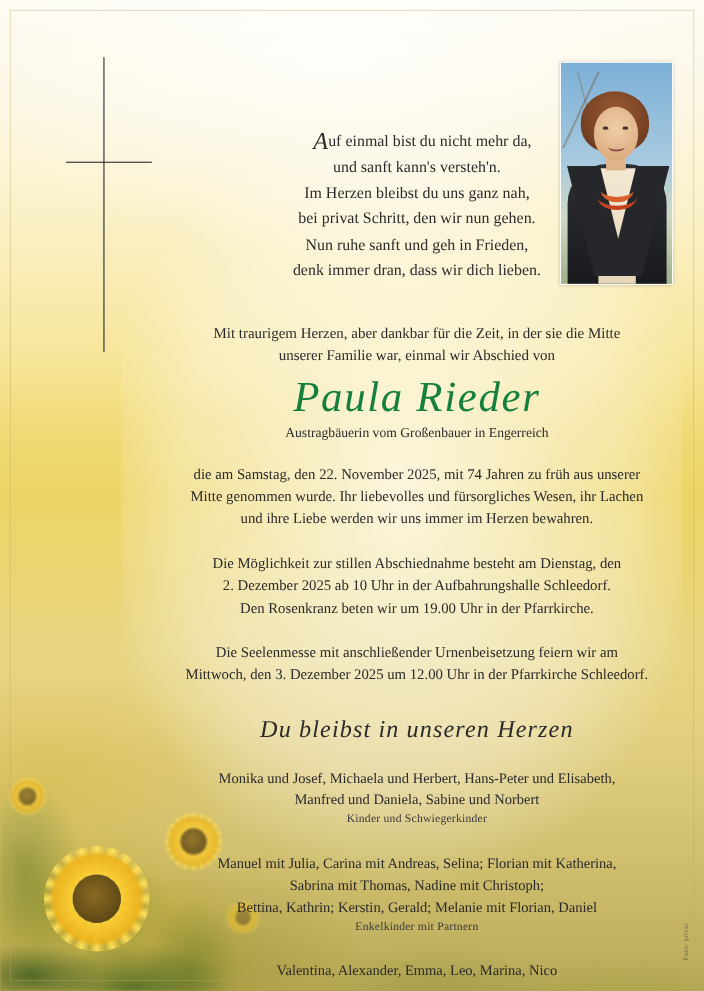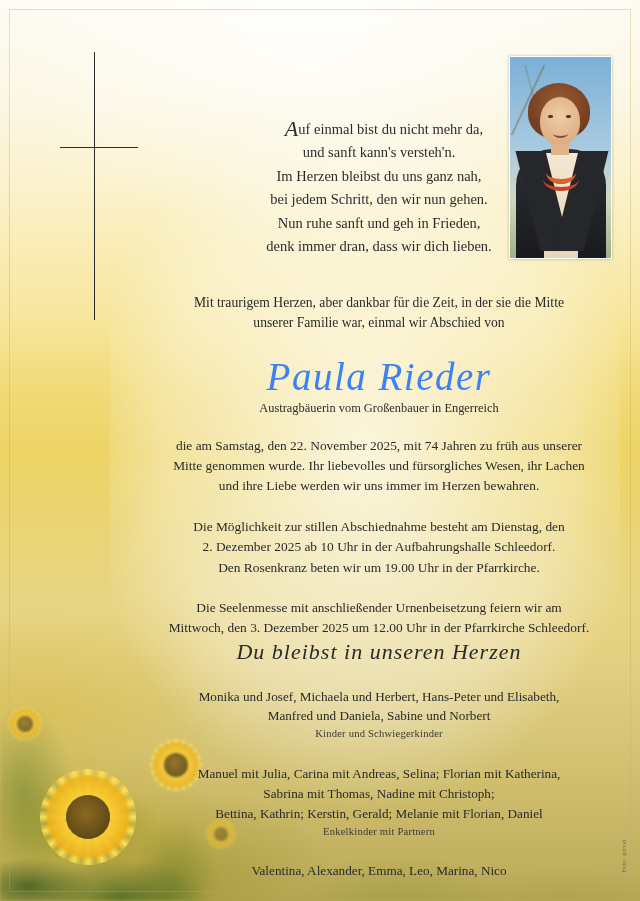--- a/index.html
+++ b/index.html
@@ -219,39 +219,40 @@
     font-size: 22px;
     line-height: 0.7;
     vertical-align: -2px;
   }
   .intro {
     margin-top: 34px;
     font-size: 13.6px;
     line-height: 1.5;
   }
   .name {
-    margin-top: 20px;
+    margin-top: 5px;
     font-family: "Liberation Serif", serif;
     font-style: italic;
     font-size: 39px;
     letter-spacing: 1.5px;
-    color: #3b82f6;
+    color: #15803d;
   }
   .subname {
     margin-top: 2px;
     font-size: 12.4px;
     color: #2b2b2b;
     font-family: Liberation Serif, serif;
   }
   .para {
     margin-top: 20px;
     font-size: 13.4px;
     line-height: 1.52;
   }
   .motto {
+    margin-top: 26px;
     font-family: "Liberation Serif", serif;
     font-style: italic;
     font-size: 22px;
     letter-spacing: 1px;
     color: #2a2a2a;
   }
   .family {
     margin-top: 22px;
     font-size: 13.2px;
     line-height: 1.5;
@@ -323,21 +324,21 @@
     <div class="eye r"></div>
     <div class="smile"></div>
   </div>
 
   <div class="content">
 
     <div class="poem">
       <div class="l1"><span class="dropcap">A</span><span>uf einmal bist du nicht mehr da,</span></div>
       <div>und sanft kann's versteh'n.</div>
       <div>Im Herzen bleibst du uns ganz nah,</div>
-      <div>bei jedem Schritt, den wir nun gehen.</div>
+      <div>bei privat Schritt, den wir nun gehen.</div>
       <div>Nun ruhe sanft und geh in Frieden,</div>
       <div>denk immer dran, dass wir dich lieben.</div>
     </div>
 
     <div class="intro">
       <div>Mit traurigem Herzen, aber dankbar für die Zeit, in der sie die Mitte</div>
       <div>unserer Familie war, einmal wir Abschied von</div>
     </div>
 
     <div class="name">Paula Rieder</div>

